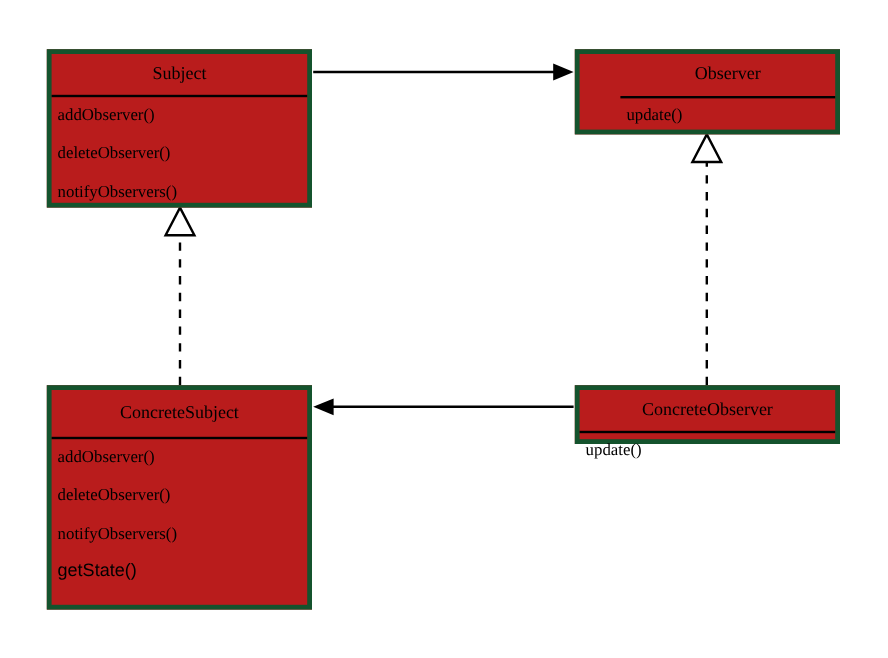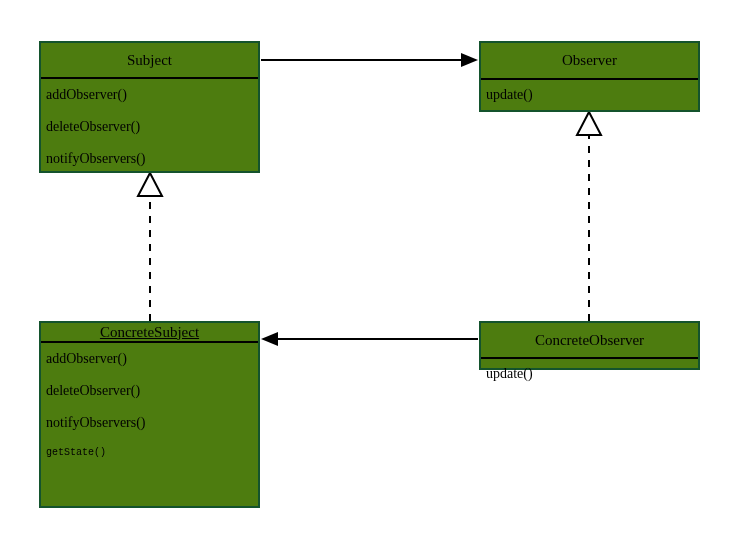--- a/index.html
+++ b/index.html
@@ -17,22 +17,22 @@
     color: #000000;
   }
   #canvas {
     position: absolute;
     left: 0; top: 0;
     width: 740px;
     height: 548px;
   }
   .uml-class {
     position: absolute;
-    border: 2px solid #14532d;
-    background: #4d7c0f;
+    border: 4px solid #14532d;
+    background: #b91c1c;
     box-sizing: border-box;
     z-index: 3;
   }
   .uml-header {
     border-bottom: 2px solid #000000;
     text-align: center;
     font-family: "Liberation Serif", serif;
     font-size: 15px;
     line-height: 1;
     color: #000000;
@@ -49,35 +49,35 @@
     font-family: "Liberation Serif", serif;
     font-size: 14px;
     color: #000000;
     padding-left: 5px;
     display: flex;
     align-items: center;
     box-sizing: border-box;
     white-space: nowrap;
   }
   .uml-member.small {
-    font-family: Liberation Mono, monospace;
-    font-size: 10px;
+    font-family: Liberation Sans, sans-serif;
+    font-size: 15px;
   }
 
   
   #class-subject        { left: 39px;  top: 41px;  width: 221px; height: 132px; }
   #class-subject .uml-header   { height: 36px; }
   #class-subject .uml-member   { height: 32px; }
 
-  #class-observer       { left: 479px; top: 41px;  width: 221px; height: 71px; }
+  #class-observer       { left: 479px; top: 41px;  width: 221px; height: 71px; padding-left: 34px; }
   #class-observer .uml-header  { height: 37px; }
   #class-observer .uml-member  { height: 30px; }
 
   #class-concretesubject       { left: 39px;  top: 321px; width: 221px; height: 187px; }
-  #class-concretesubject .uml-header { height: 20px; text-decoration: underline; }
+  #class-concretesubject .uml-header { height: 41px; }
   #class-concretesubject .uml-member { height: 32px; }
   #class-concretesubject .uml-member.small { height: 27px; }
 
   #class-concreteobserver      { left: 479px; top: 321px; width: 221px; height: 49px; }
   #class-concreteobserver .uml-header { height: 36px; }
   #class-concreteobserver .uml-member { height: 30px; }
 
   svg.connector-layer {
     position: absolute;
     left: 0; top: 0;

